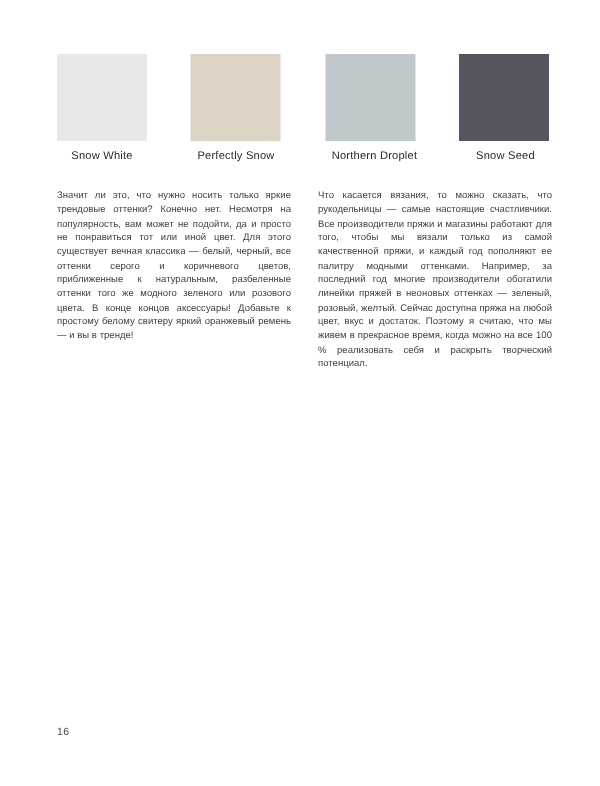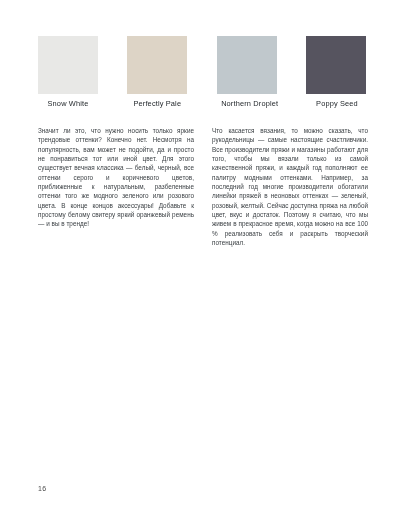--- a/index.html
+++ b/index.html
@@ -109,32 +109,32 @@
 
   <div class="swatch-strip">
 
     <div class="swatch-cell c0">
       <span class="swatch-chip" style="background:#e8e8e6"></span>
       <span class="swatch-label">Snow White</span>
     </div>
 
     <div class="swatch-cell c1">
       <span class="swatch-chip" style="background:#ddd4c6"></span>
-      <span class="swatch-label">Perfectly Pale</span>
+      <span class="swatch-label">Perfectly Snow</span>
     </div>
 
 
     <div class="swatch-cell c3">
       <span class="swatch-chip" style="background:#c0c8cc"></span>
       <span class="swatch-label">Northern Droplet</span>
     </div>
 
     <div class="swatch-cell c4">
       <span class="swatch-chip" style="background:#56545f"></span>
-      <span class="swatch-label">Poppy Seed</span>
+      <span class="swatch-label">Snow Seed</span>
     </div>
 
   </div>
 
   <div class="columns">
     <div class="col">
       <p>Значит ли это, что нужно носить только яркие трендовые оттенки? Конечно нет. Несмотря на популярность, вам может не подойти, да и просто не понравиться тот или иной цвет. Для этого существует вечная классика — белый, черный, все оттенки серого и коричневого цветов, приближенные к натуральным, разбеленные оттенки того же модного зеленого или розового цвета. В конце концов аксессуары! Добавьте к простому белому свитеру яркий оранжевый ремень — и вы в тренде!</p>
     </div>
     <div class="col">
       <p>Что касается вязания, то можно сказать, что рукодельницы — самые настоящие счастливчики. Все производители пряжи и магазины работают для того, чтобы мы вязали только из самой качественной пряжи, и каждый год пополняют ее палитру модными оттенками. Например, за последний год многие производители обогатили линейки пряжей в неоновых оттенках — зеленый, розовый, желтый. Сейчас доступна пряжа на любой цвет, вкус и достаток. Поэтому я считаю, что мы живем в прекрасное время, когда можно на все 100 % реализовать себя и раскрыть творческий потенциал.</p>

